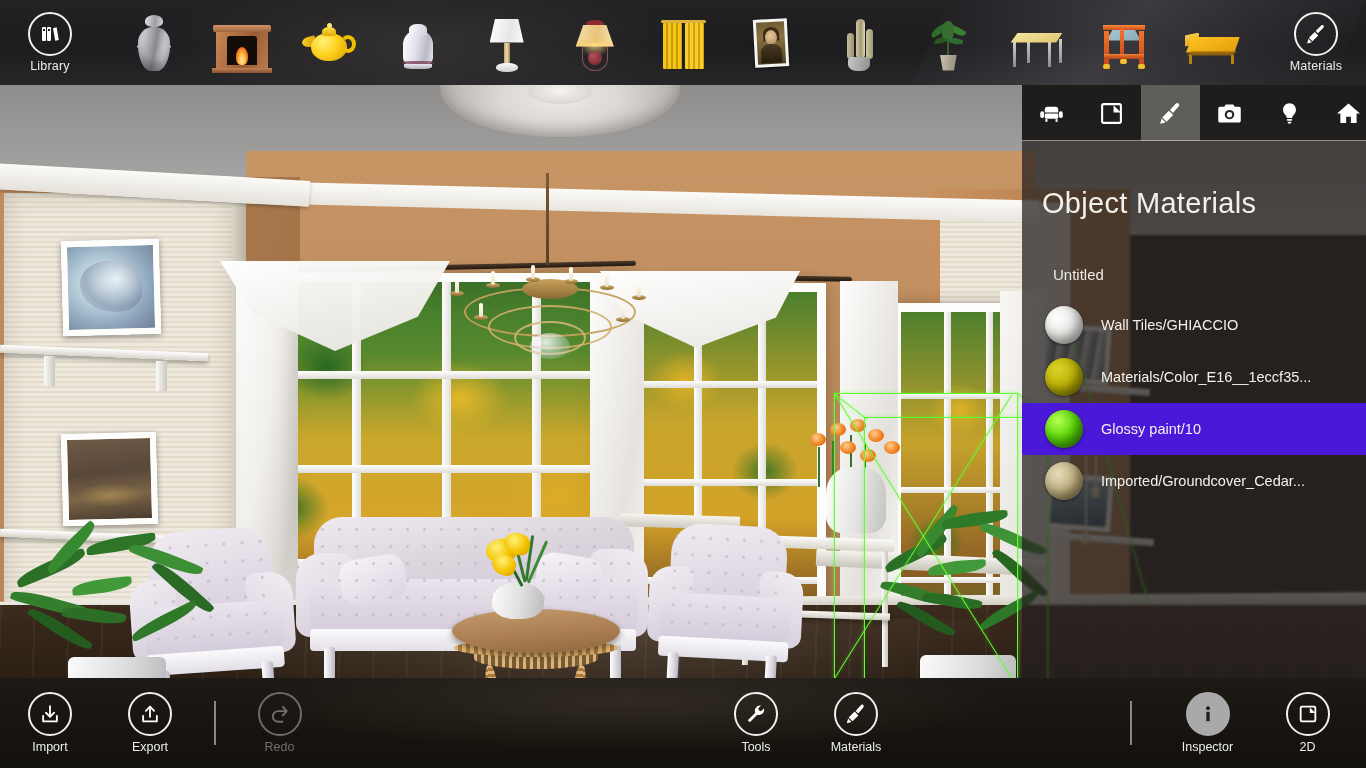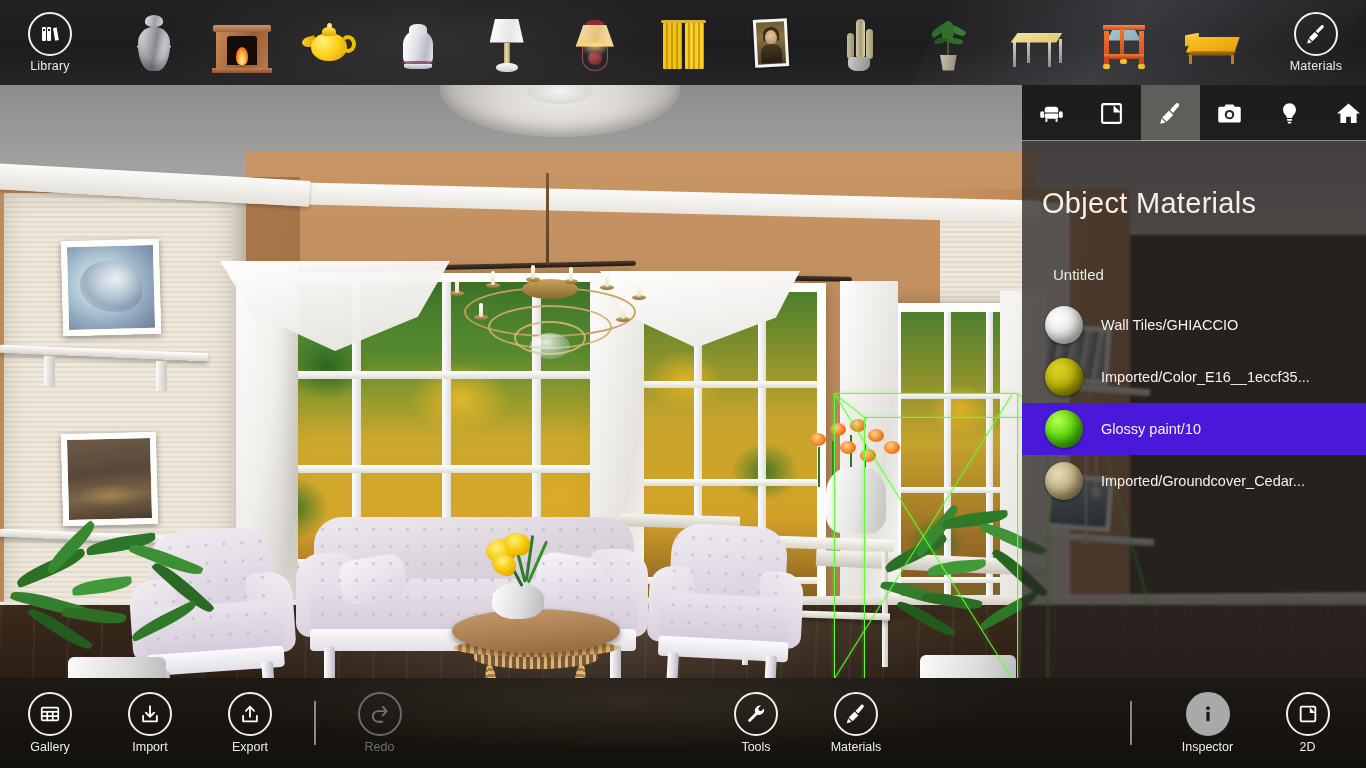--- a/index.html
+++ b/index.html
@@ -903,52 +903,40 @@
       <div class="panel-title">Object Materials</div>
       <div class="panel-sub">Untitled</div>
 
       <div class="mat-list">
         <div class="mat-item">
           <div class="mat-swatch" style="background:radial-gradient(circle at 34% 30%,#ffffff,#e3e3e0 55%,#b9b9b6);"></div>
           <div class="mat-name">Wall Tiles/GHIACCIO</div>
         </div>
         <div class="mat-item">
           <div class="mat-swatch" style="background:radial-gradient(circle at 34% 30%,#dcd32a,#bbb105 50%,#7c7504);"></div>
-          <div class="mat-name">Imported/Color_E16__1eccf35...</div>
+          <div class="mat-name">Materials/Color_E16__1eccf35...</div>
         </div>
         <div class="mat-item selected">
           <div class="mat-swatch" style="background:radial-gradient(circle at 34% 28%,#b6ff50,#5ad608 48%,#2f8a03);"></div>
           <div class="mat-name">Glossy paint/10</div>
         </div>
         <div class="mat-item">
           <div class="mat-swatch" style="background:radial-gradient(circle at 34% 30%,#e5dcbb,#bfae7e 50%,#7e7148);
                       background-image:radial-gradient(circle at 34% 30%,#e5dcbb,#bfae7e 50%,#7e7148),
                                        repeating-radial-gradient(circle at 30% 30%, rgba(70,58,30,.45) 0 1.3px, rgba(255,255,255,0) 1.3px 3.2px);"></div>
           <div class="mat-name">Imported/Groundcover_Cedar...</div>
         </div>
       </div>
     </div>
   </div>
 
   <div id="bottom-toolbar">
     <div class="bsheen"></div>
 
     <div class="bgroup" style="left:0;">
-      <div class="bbtn">
-        <div class="circ">
-          <svg width="22" height="22" viewBox="0 0 24 24" fill="none" stroke="#fff" stroke-width="1.9">
-            <rect x="3" y="5" width="18" height="14" rx="1.4"></rect>
-            <line x1="3" y1="9.6" x2="21" y2="9.6"></line>
-            <line x1="9" y1="9.6" x2="9" y2="19"></line>
-            <line x1="15" y1="9.6" x2="15" y2="19"></line>
-            <line x1="3" y1="14.3" x2="21" y2="14.3"></line>
-          </svg>
-        </div>
-        <div class="lbl">Gallery</div>
-      </div>
       <div class="bbtn">
         <div class="circ">
           <svg width="22" height="22" viewBox="0 0 24 24" fill="none" stroke="#fff" stroke-width="2" stroke-linecap="round" stroke-linejoin="round">
             <line x1="12" y1="3.5" x2="12" y2="14.5"></line>
             <polyline points="7.5,10.5 12,15 16.5,10.5"></polyline>
             <polyline points="4.5,14 4.5,20 19.5,20 19.5,14"></polyline>
           </svg>
         </div>
         <div class="lbl">Import</div>
       </div>

